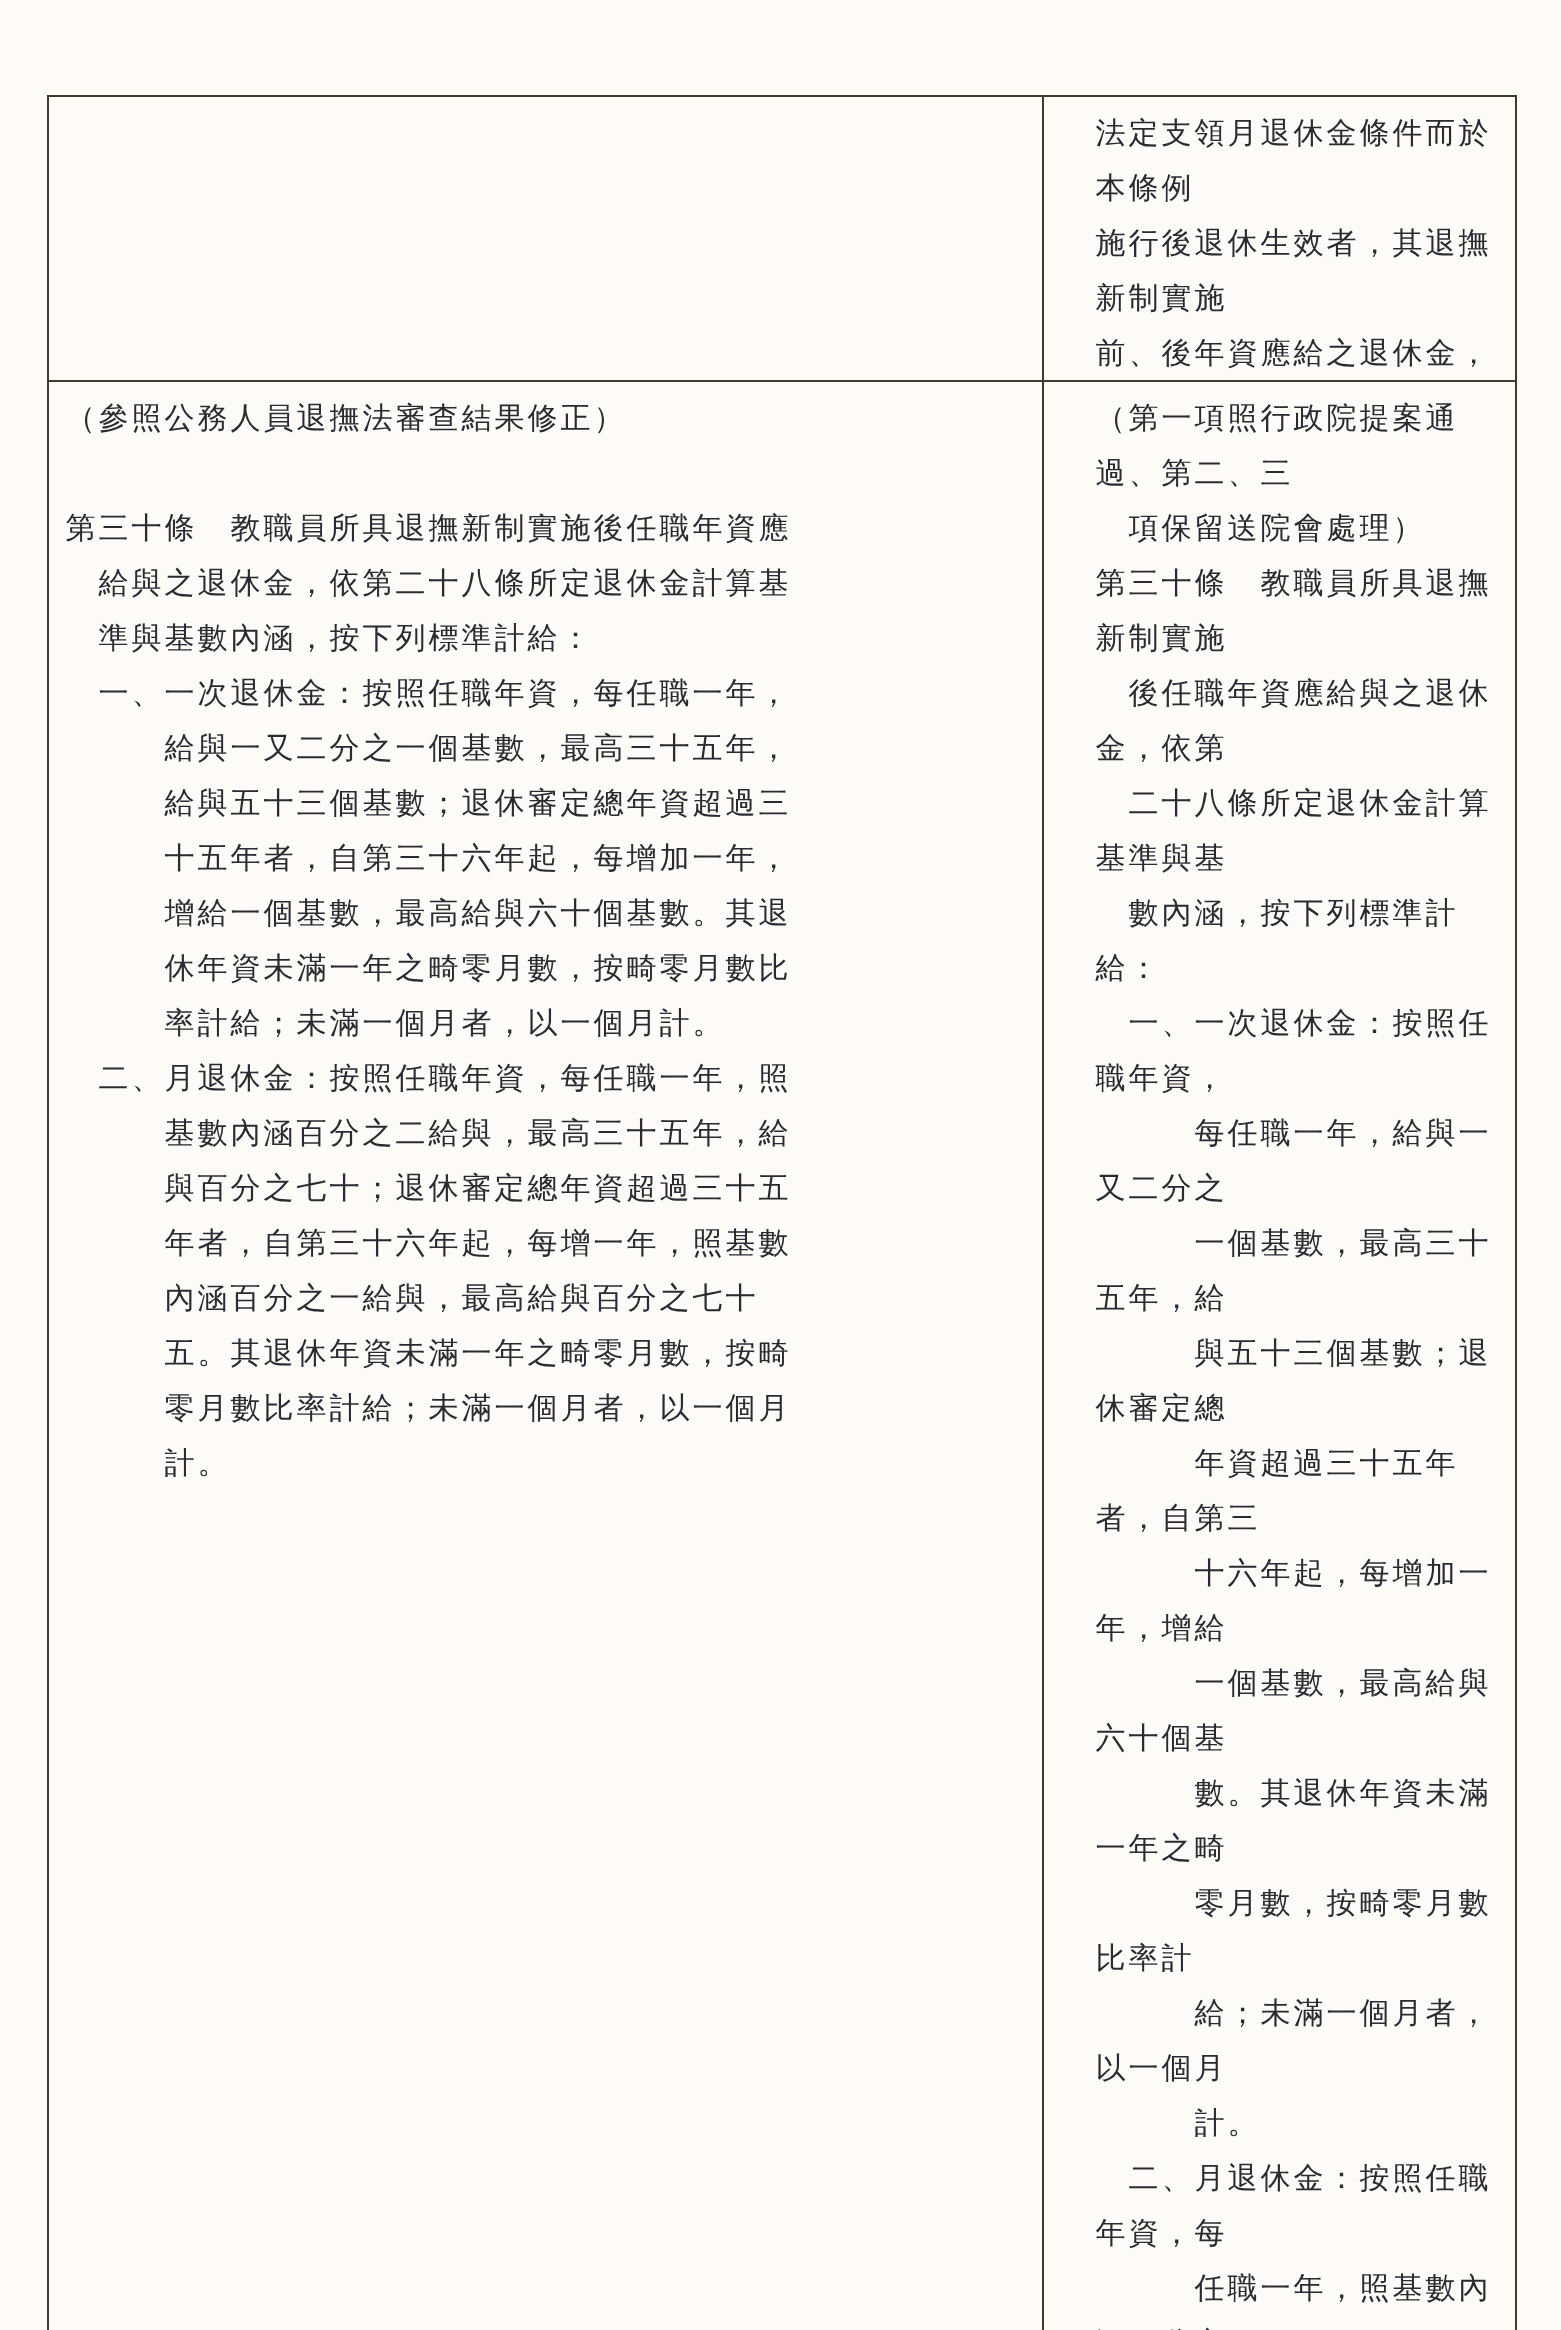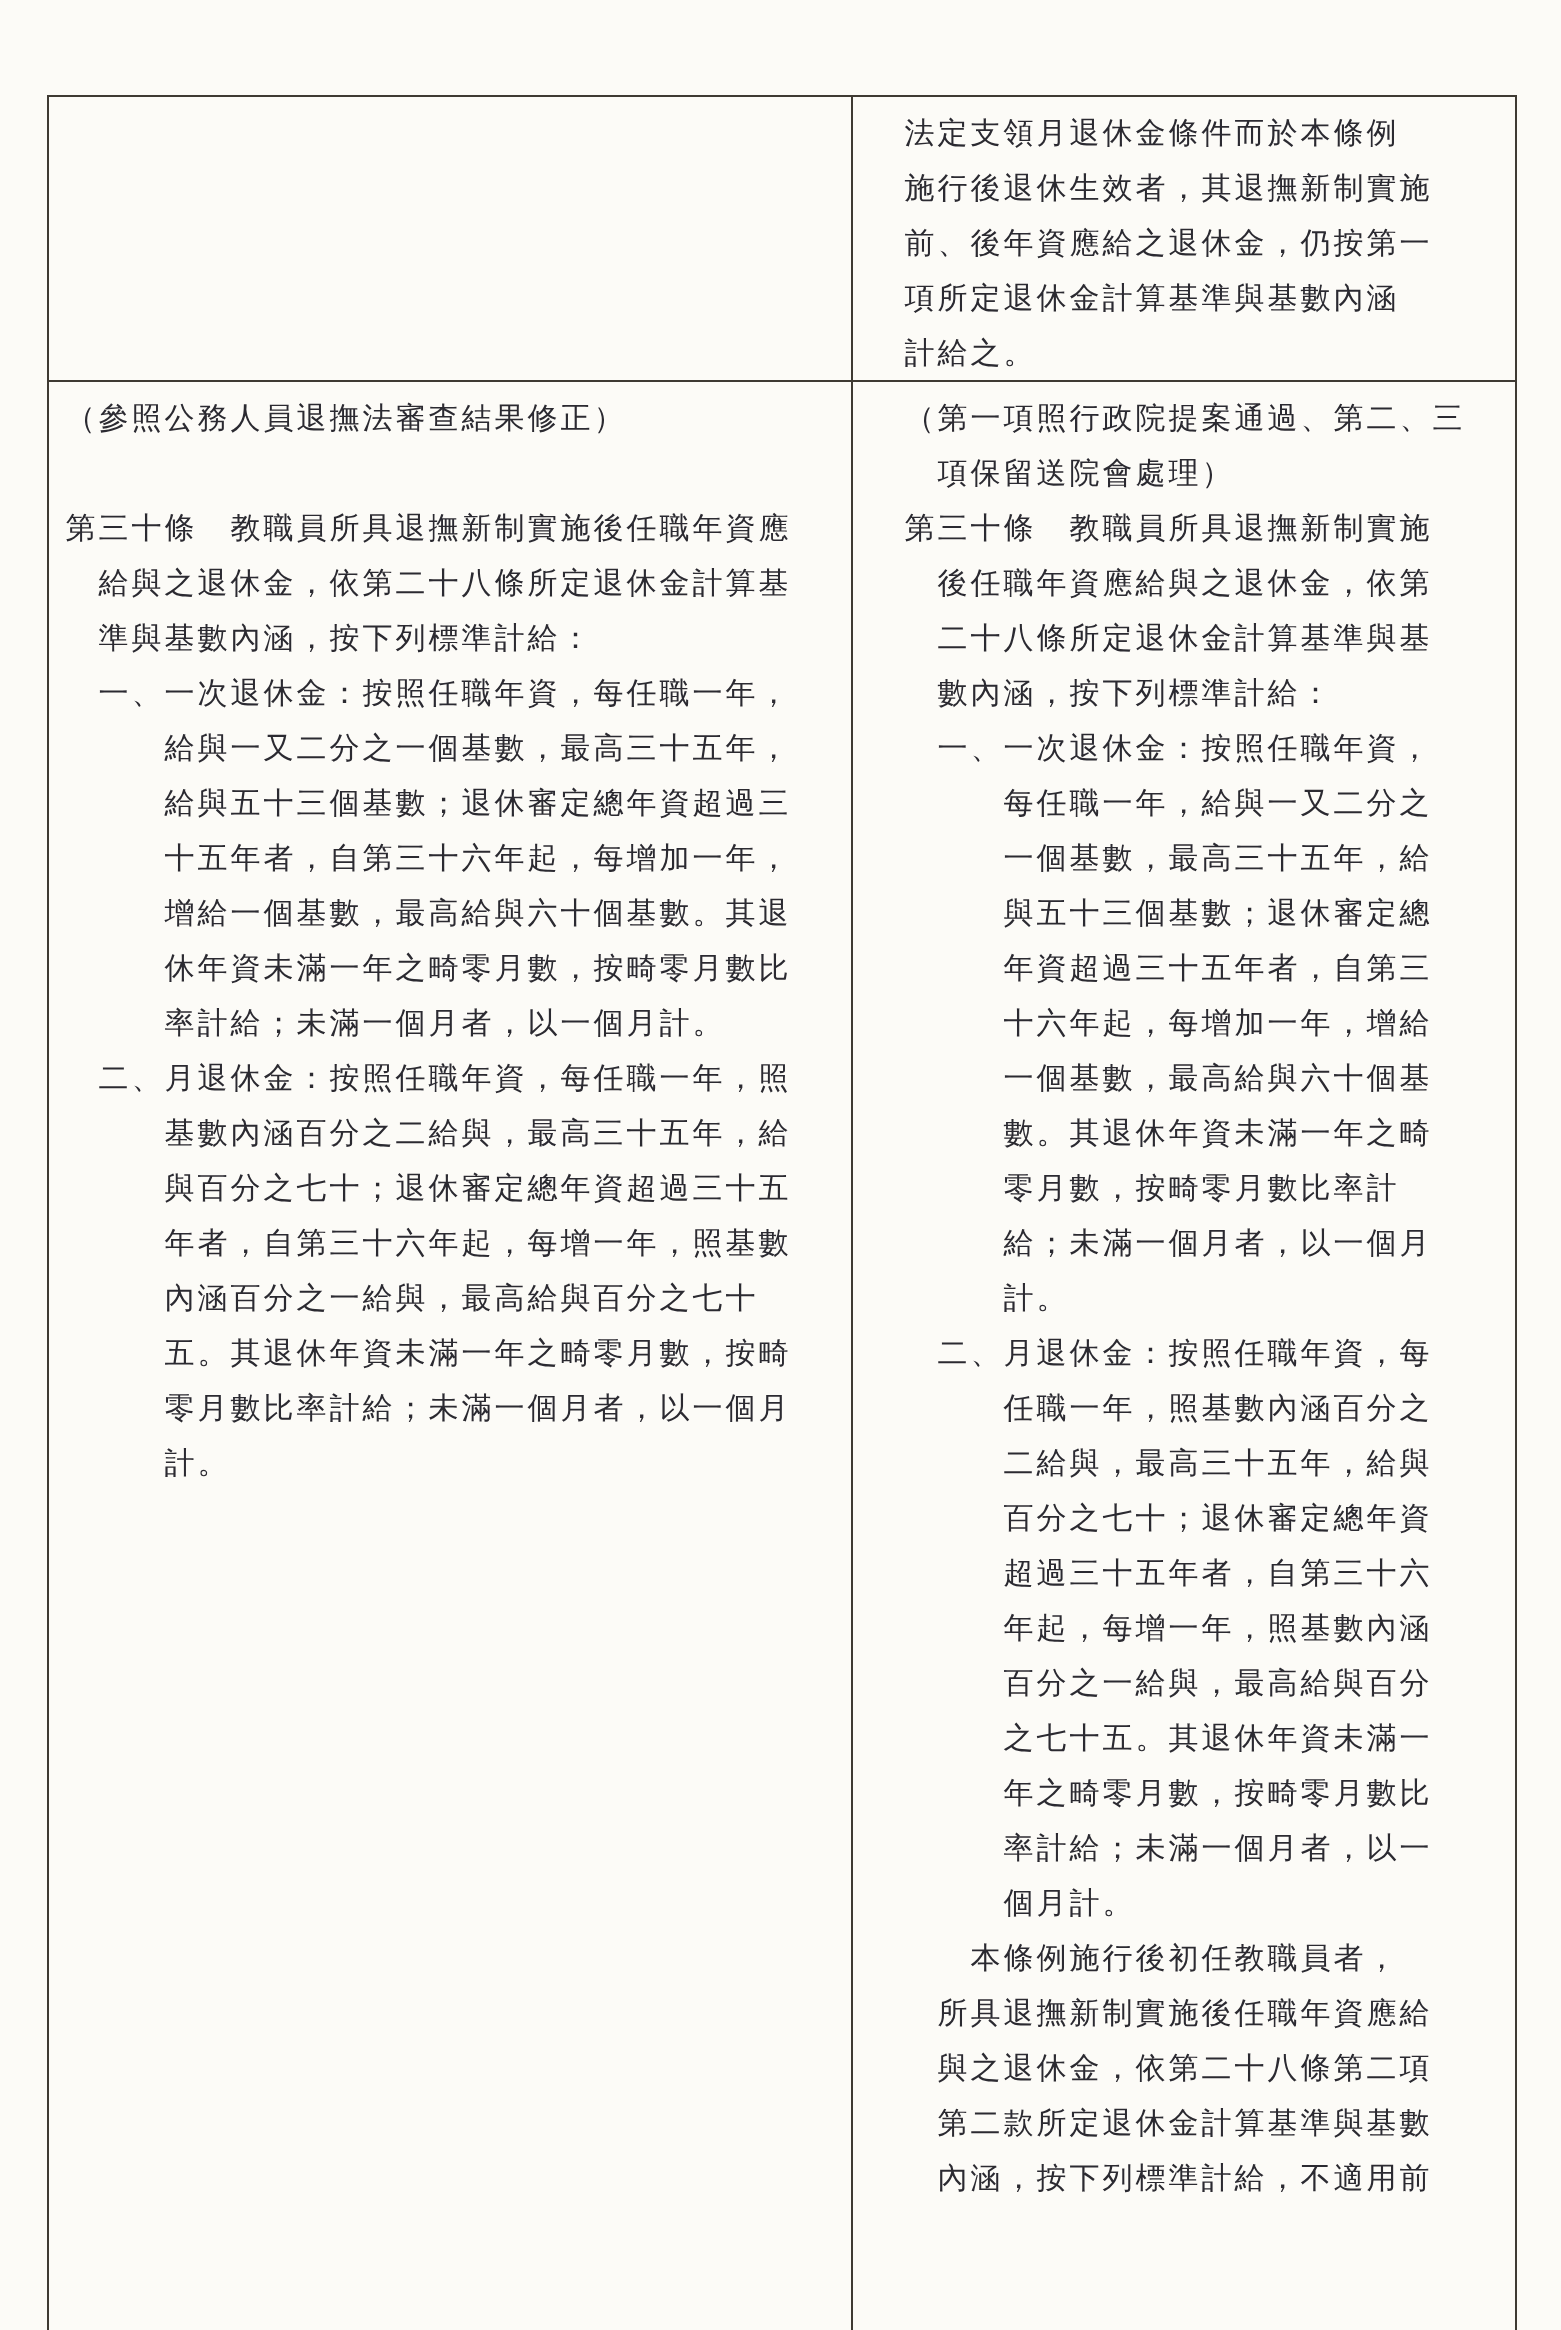--- a/index.html
+++ b/index.html
@@ -52,21 +52,21 @@
     font-size: 30px;
     line-height: 55px;
     letter-spacing: 3px;
     color: var(--ink, #2b2a31);
     white-space: pre-line;
     overflow: hidden;
     text-align: left;
   }
   .tcell-left {
     flex: 0 0 auto;
-    width: 804px;
+    width: 995px;
     border-right: 2.3px solid var(--border, #3f3a33);
   }
   .tcell-right {
     flex: 1 1 auto;
     min-width: 0;
   }
 </style>
 </head>
 <body>
 

